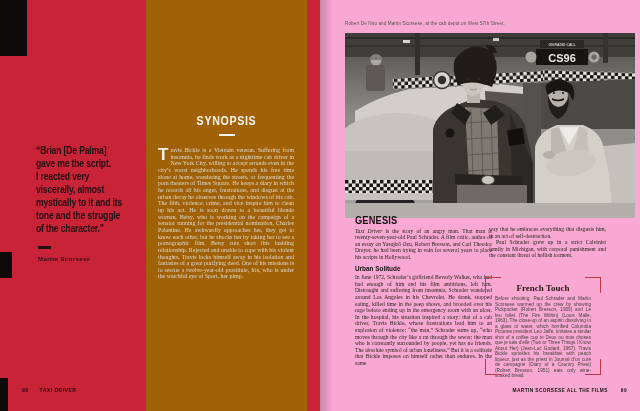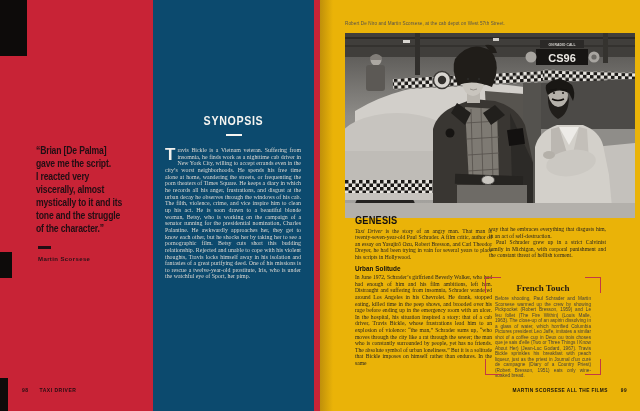--- a/index.html
+++ b/index.html
@@ -13,31 +13,31 @@
   .sliver-3{left:0;top:378px;width:8px;height:33px;}
   .quote-block{position:absolute;left:36px;top:144px;width:122px;
                transform:scaleX(.82);transform-origin:left top;
                font-weight:bold;font-size:10.5px;line-height:13px;letter-spacing:-.2px;
                color:#230e14;white-space:pre-line;}
   .quote-dash{position:absolute;left:38px;top:246px;width:13px;height:3px;background:#230e14;}
   .quote-attr{position:absolute;left:38px;top:256px;font-weight:bold;font-size:6px;
               letter-spacing:.4px;color:#2a1218;}
   .footer-left{position:absolute;left:22px;top:387px;display:flex;gap:11px;
                font-weight:bold;font-size:5px;letter-spacing:.5px;color:#240d12;}
-  .black-band{position:absolute;left:146px;top:0;width:161px;height:411px;background:#0c4a6e;margin-left:7px;}
+  .black-band{position:absolute;left:146px;top:0;width:161px;height:411px;background:#a16207;}
   .syn-head{position:absolute;left:0;top:113px;width:100%;text-align:center;
             font-weight:bold;font-size:13px;letter-spacing:.8px;color:#f7f5f1;
             transform:scaleX(.82);}
   .syn-dash{position:absolute;left:50%;top:134px;width:16px;height:2px;margin-left:-8px;background:#f7f5f1;}
   .syn-body{position:absolute;left:12px;top:147px;width:136px;text-align:justify;
             font-family:"Liberation Serif",serif;font-size:5.9px;line-height:6.65px;color:#dcd8d2;}
   .drop-cap{float:left;font-family:"Liberation Sans",sans-serif;font-weight:bold;
             font-size:17px;line-height:14px;padding:1px 2px 0 0;color:#f2f0ec;}
   
-  .page-right{position:absolute;left:320px;top:0;width:320px;height:411px;background:#eab308;}
+  .page-right{position:absolute;left:320px;top:0;width:320px;height:411px;background:#f9a8d4;}
   .spine-shadow{position:absolute;left:0;top:0;width:13px;height:411px;
                 background:linear-gradient(to right,rgba(40,20,20,.22),rgba(40,20,20,0));}
   .photo-caption{position:absolute;left:25px;top:21px;font-size:4.6px;letter-spacing:.1px;color:#56524d;}
   .photo-frame{position:absolute;left:25px;top:33px;width:290px;height:185px;overflow:hidden;}
   .photo-frame svg{display:block;width:290px;height:185px;}
   .col{position:absolute;text-align:justify;font-family:"Liberation Serif",serif;
        font-size:5.6px;line-height:6.6px;color:#28251ف f;}
   .col1{left:35px;top:217px;width:137px;}
   .col2{left:169px;top:226px;width:117px;}
   .col p{margin:0;color:#282520;}

